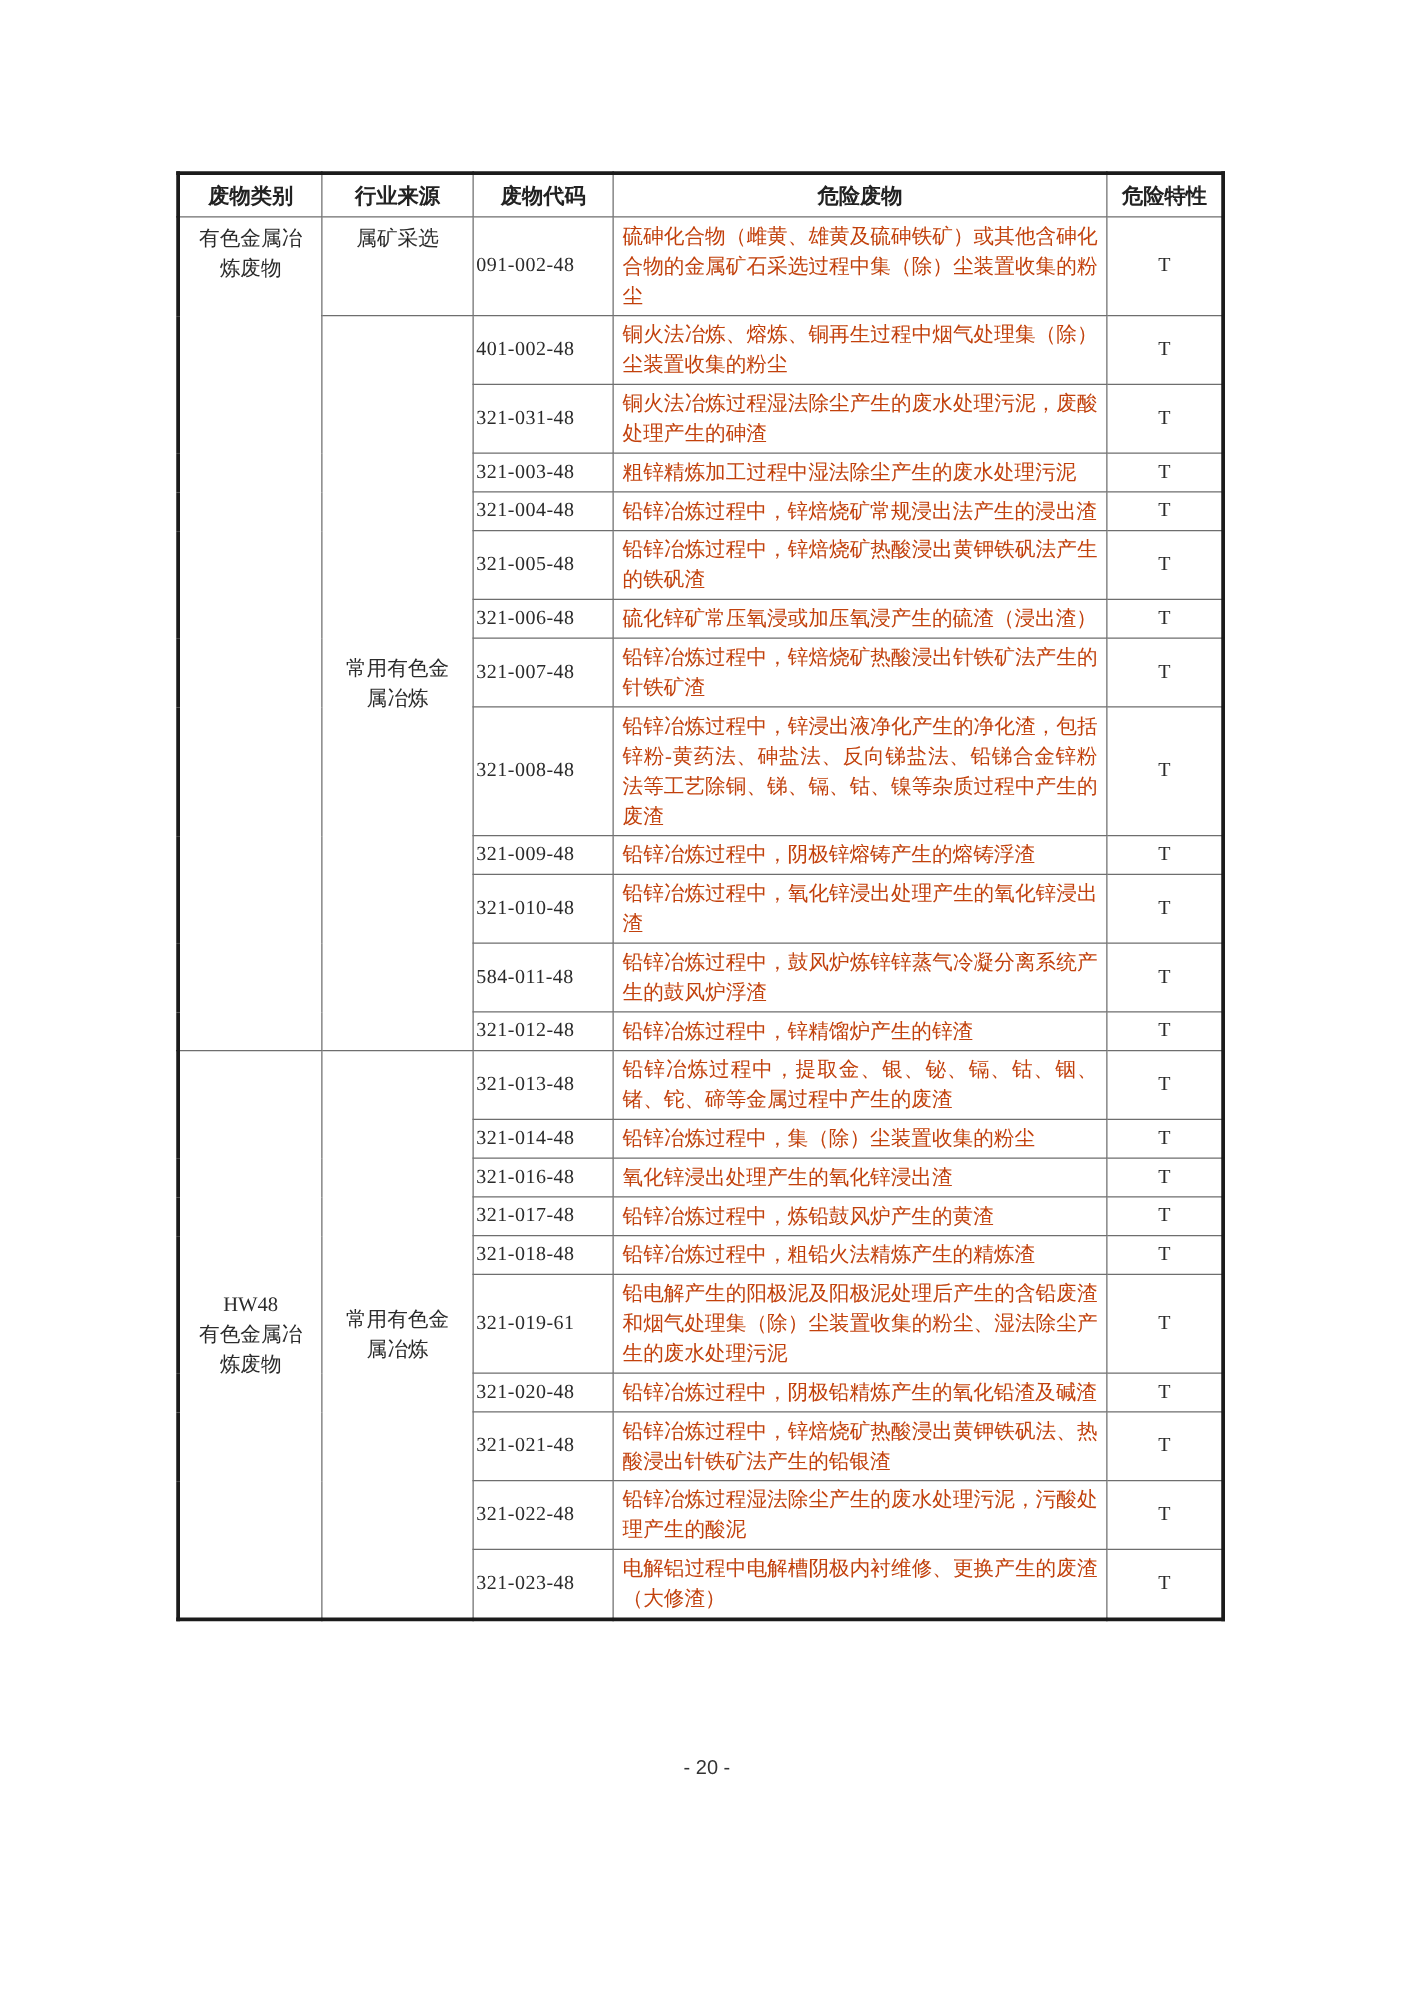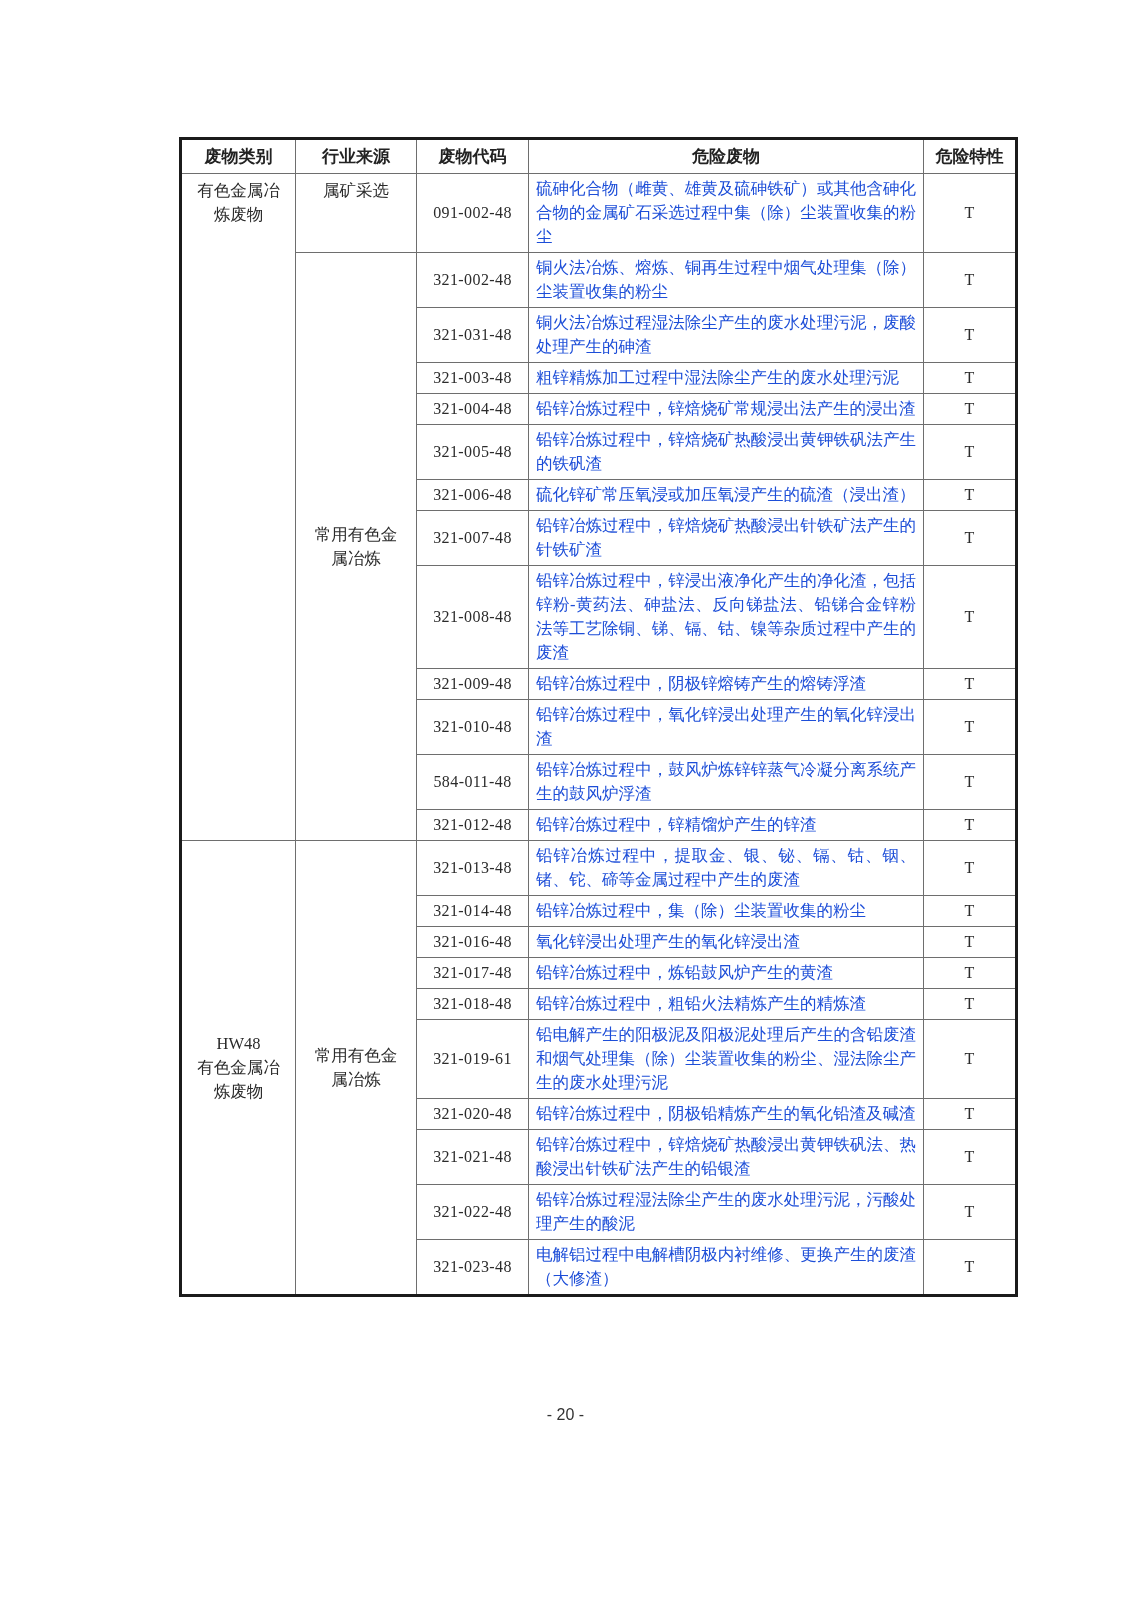--- a/index.html
+++ b/index.html
@@ -14,21 +14,20 @@
     overflow: hidden;
   }
   table.waste-table {
     position: absolute;
     left: 141px;
     top: 137px;
     width: 836px;
     border-collapse: collapse;
     table-layout: fixed;
     border: 3px solid #1b1b1b;
-    margin-left: 38px;
   }
   .waste-table col.c1 { width: 115px; }
   .waste-table col.c2 { width: 121px; }
   .waste-table col.c3 { width: 112px; }
   .waste-table col.c4 { width: 395px; }
   .waste-table col.c5 { width: 93px; }
   .waste-table th, .waste-table td {
     border: 1px solid #6e6e6e;
   }
   .waste-table th {
@@ -49,31 +48,31 @@
     text-align: center;
     vertical-align: middle;
     white-space: pre-line;
     padding: 3px 6px;
   }
   td.top-align {
     vertical-align: top;
     padding-top: 5px;
   }
   td.code {
-    text-align: center;
+    text-align: left;
     vertical-align: middle;
     white-space: nowrap;
     font-size: 16px;
     letter-spacing: 0.4px;
     padding: 3px 2px;
   }
   td.desc {
     text-align: justify;
     vertical-align: middle;
-    color: #1d4ed8;
+    color: #c2410c;
   }
   td.haz {
     text-align: center;
     vertical-align: middle;
     font-size: 16px;
   }
   .page-footer {
     position: absolute;
     top: 1406px;
     left: 0;
@@ -111,21 +110,21 @@
 炼废物</td>
         <td class="src top-align">属矿采选</td>
         <td class="code">091-002-48</td>
         <td class="desc">硫砷化合物（雌黄、雄黄及硫砷铁矿）或其他含砷化合物的金属矿石采选过程中集（除）尘装置收集的粉尘</td>
         <td class="haz">T</td>
       </tr>
 
       <tr>
         <td class="src" rowspan="12">常用有色金
 属冶炼</td>
-        <td class="code">321-002-48</td>
+        <td class="code">401-002-48</td>
         <td class="desc">铜火法冶炼、熔炼、铜再生过程中烟气处理集（除）尘装置收集的粉尘</td>
         <td class="haz">T</td>
       </tr>
       <tr>
         <td class="code">321-031-48</td>
         <td class="desc">铜火法冶炼过程湿法除尘产生的废水处理污泥，废酸处理产生的砷渣</td>
         <td class="haz">T</td>
       </tr>
       <tr>
         <td class="code">321-003-48</td>

